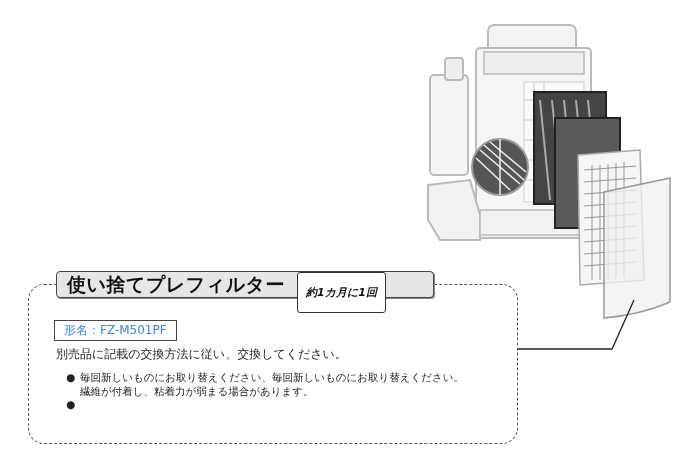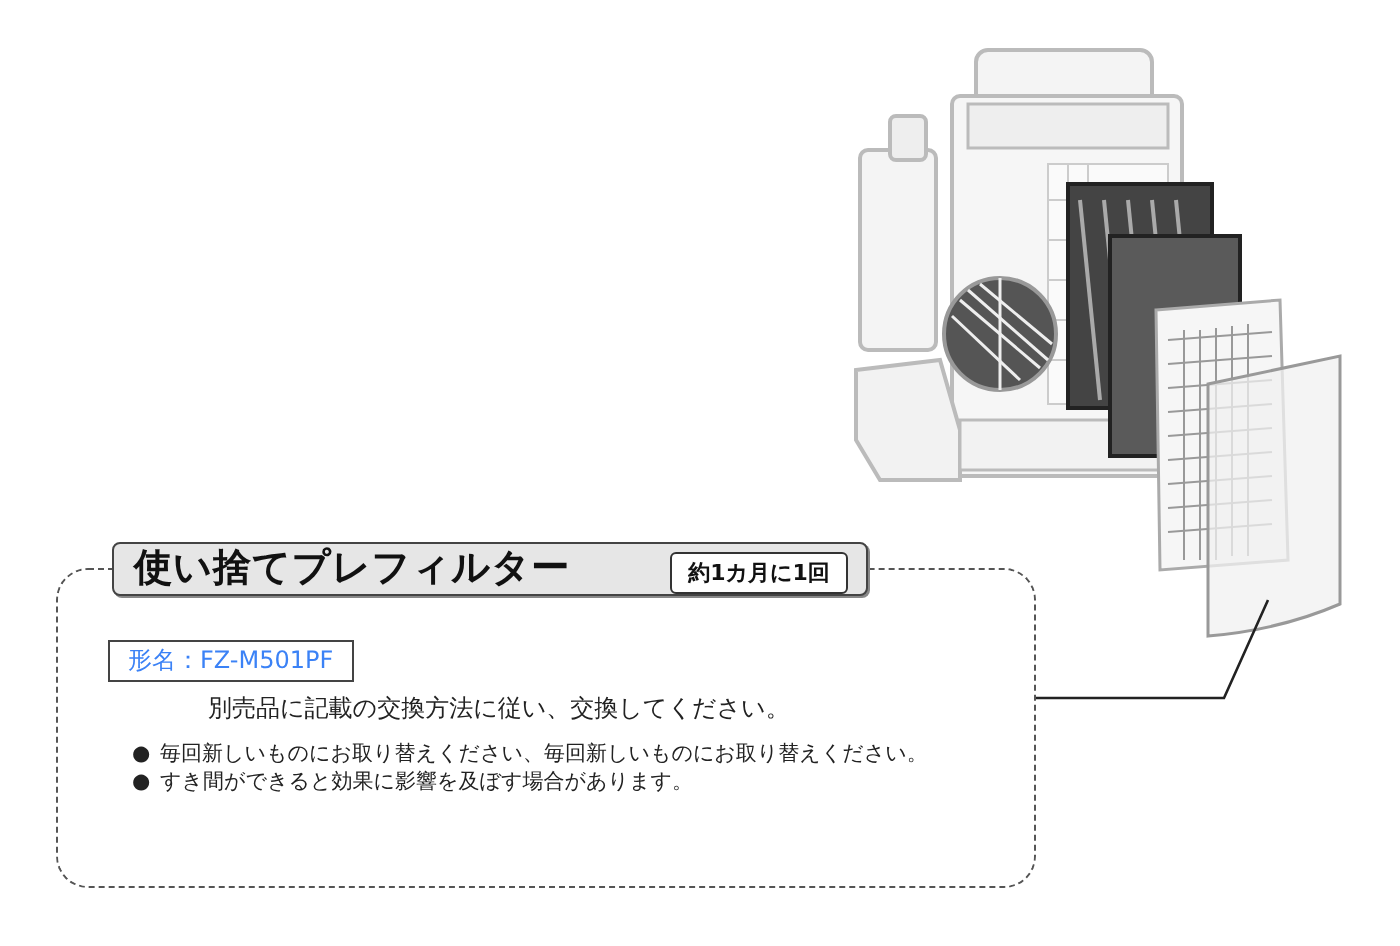--- a/index.html
+++ b/index.html
@@ -3,28 +3,28 @@
 <meta charset="utf-8">
 <style>
   html, body { margin:0; padding:0; background:#ffffff; }
   body { width:700px; height:473px; position:relative; overflow:hidden;
          font-family:"DejaVu Sans", sans-serif; color:#222; }
   .illus { position:absolute; left:400px; top:0; width:300px; height:360px; }
   .box { position:absolute; left:28px; top:284px; width:490px; height:160px;
          border:1.3px dashed #555; border-radius:16px; box-sizing:border-box; }
   .title-tab { position:absolute; left:56px; top:271px; width:378px; height:27px;
          background:#e6e6e6; border:1.5px solid #444; border-radius:4px;
-         box-sizing:border-box; display:flex; align-items:flex-end; padding-left:10px;
-         box-shadow:1px 1px 0 #888;gap:28px; }
+         box-sizing:border-box; display:flex; align-items:flex-start; padding-left:10px;
+         box-shadow:1px 1px 0 #888; }
   .title-text { font-weight:bold; font-size:19px; color:#111; letter-spacing:0.5px; }
-  .freq { margin-left:22px; background:#fff; border:1.5px solid #333; border-radius:3px;
-          font-size:11px; font-weight:bold; padding:2px 8px; color:#111; }
+  .freq { margin-left:12px; background:#fff; border:1.5px solid #333; border-radius:3px;
+          font-size:11px; font-weight:bold; padding:12px 8px; color:#111;font-style:italic; }
   .model { position:absolute; left:54px; top:320px; border:1.2px solid #444; background:#fff;
            font-size:12px; padding:1px 9px; color:#3b82f6; }
-  .desc { position:absolute; left:56px; top:346px; font-size:12px; color:#222;margin-left:48px; }
+  .desc { position:absolute; left:56px; top:346px; font-size:12px; color:#222; }
   .notes { position:absolute; left:66px; top:371px; font-size:10.5px; line-height:13.5px; color:#222; }
   .note { position:relative; padding-left:14px; }
   .bullet { position:absolute; left:0; top:0; }
   .leader { position:absolute; left:0; top:0; }
 </style>
 </head>
 <body>
 
 <svg class="illus" viewBox="0 0 300 360" xmlns="http://www.w3.org/2000/svg">
 
@@ -103,18 +103,18 @@
 </div>
 
 <div class="model">形名：FZ-M501PF</div>
 
 <div class="desc">別売品に記載の交換方法に従い、交換してください。</div>
 
 <div class="notes">
   <div class="note">
     <span class="bullet">●</span>
     <div>毎回新しいものにお取り替えください、毎回新しいものにお取り替えください。</div>
+    <div>繊維が付着し、粘着力が弱まる場合があります。</div>
   </div>
   <div class="note">
     <span class="bullet">●</span>
-    <div>すき間ができると効果に影響を及ぼす場合があります。</div>
   </div>
 </div>
 
 </body></html>

